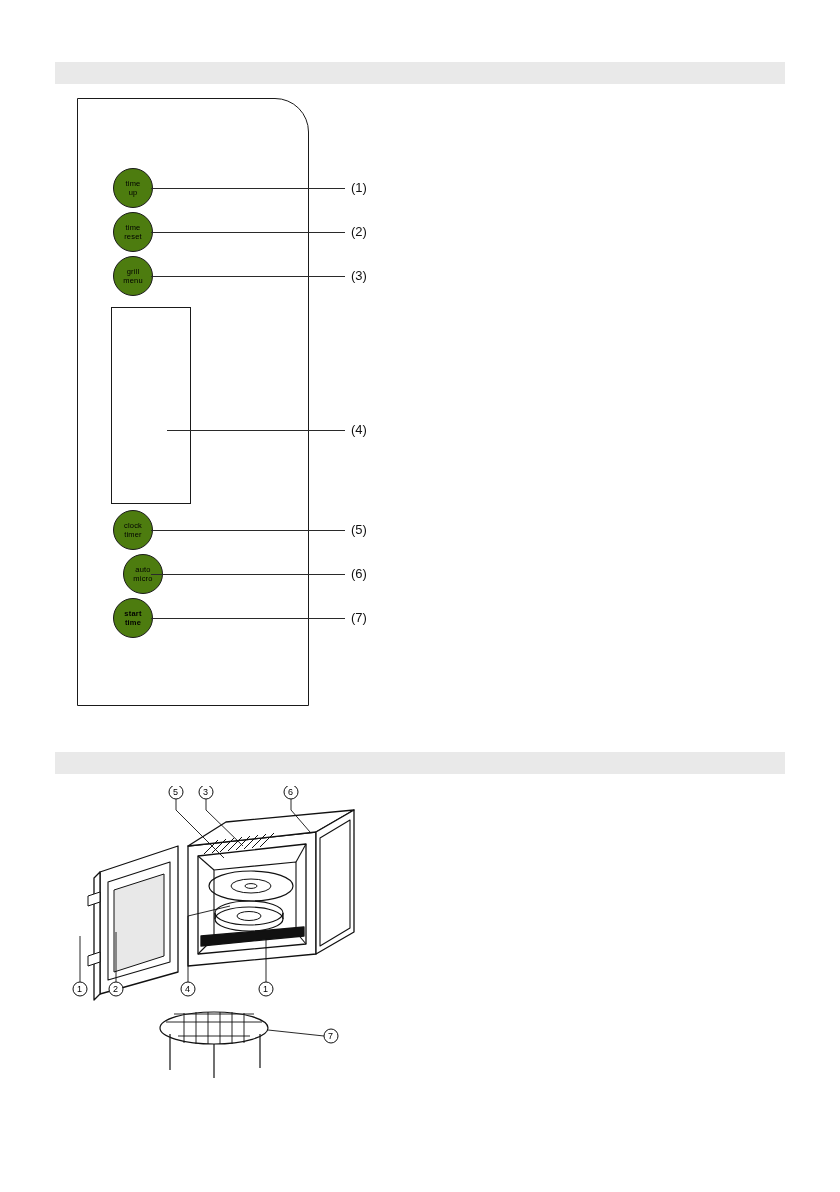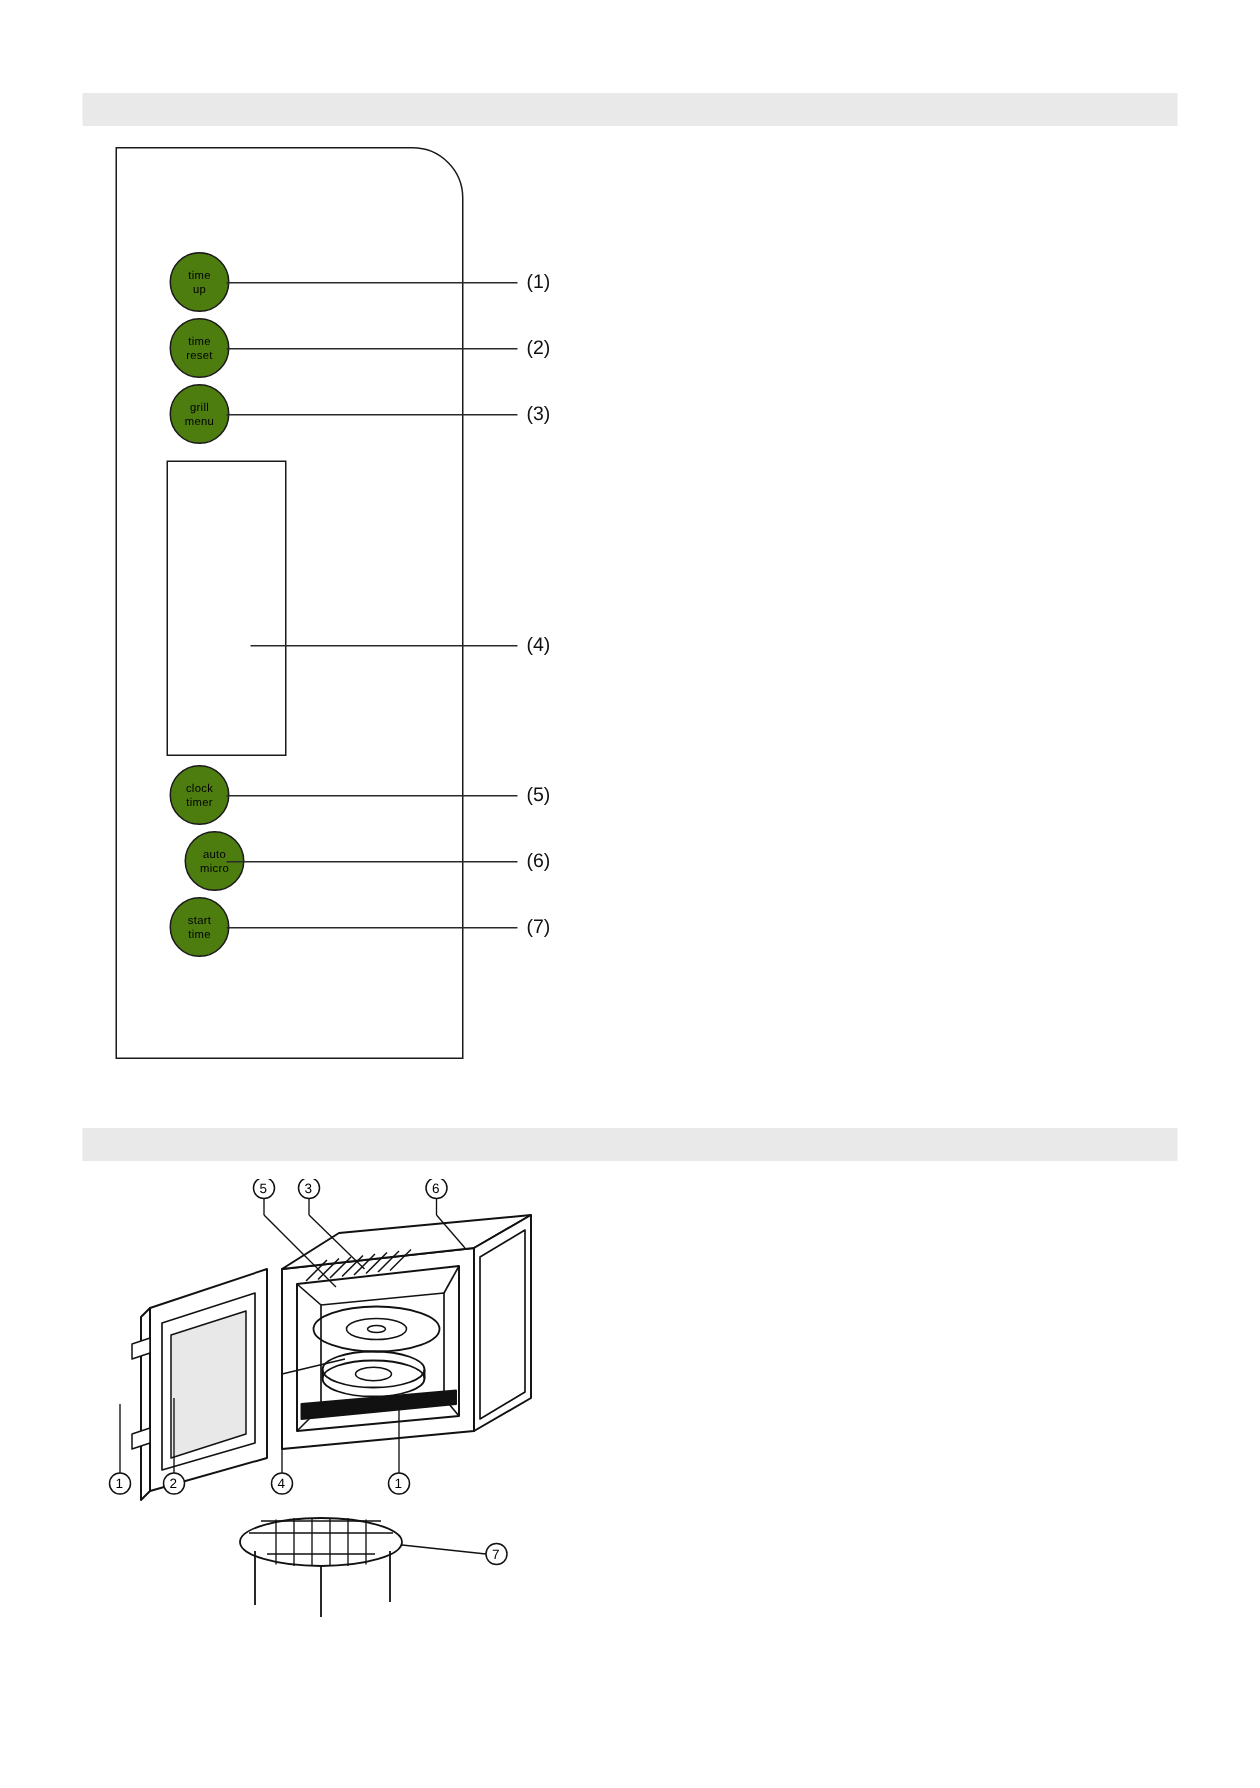--- a/index.html
+++ b/index.html
@@ -132,21 +132,21 @@
   </div>
 
   <div class="btn" style="left:58px; top:415px;text-align:right;">
     <span>clock</span>
     <span>timer</span>
   </div>
   <div class="btn" style="left:68px; top:459px;">
     <span>auto</span>
     <span>micro</span>
   </div>
-  <div class="btn" style="left:58px; top:503px;">
+  <div class="btn" style="left:58px; top:503px;font-weight:bold;">
     <span>start</span>
     <span>time</span>
   </div>
 
   <div class="leader" style="left:96px; top:93px;  width:194px;"></div>
   <div class="leader" style="left:96px; top:137px; width:194px;"></div>
   <div class="leader" style="left:96px; top:181px; width:194px;"></div>
   <div class="leader" style="left:112px; top:335px; width:178px;"></div>
   <div class="leader" style="left:96px; top:435px; width:194px;"></div>
   <div class="leader" style="left:96px; top:479px; width:194px;"></div>

